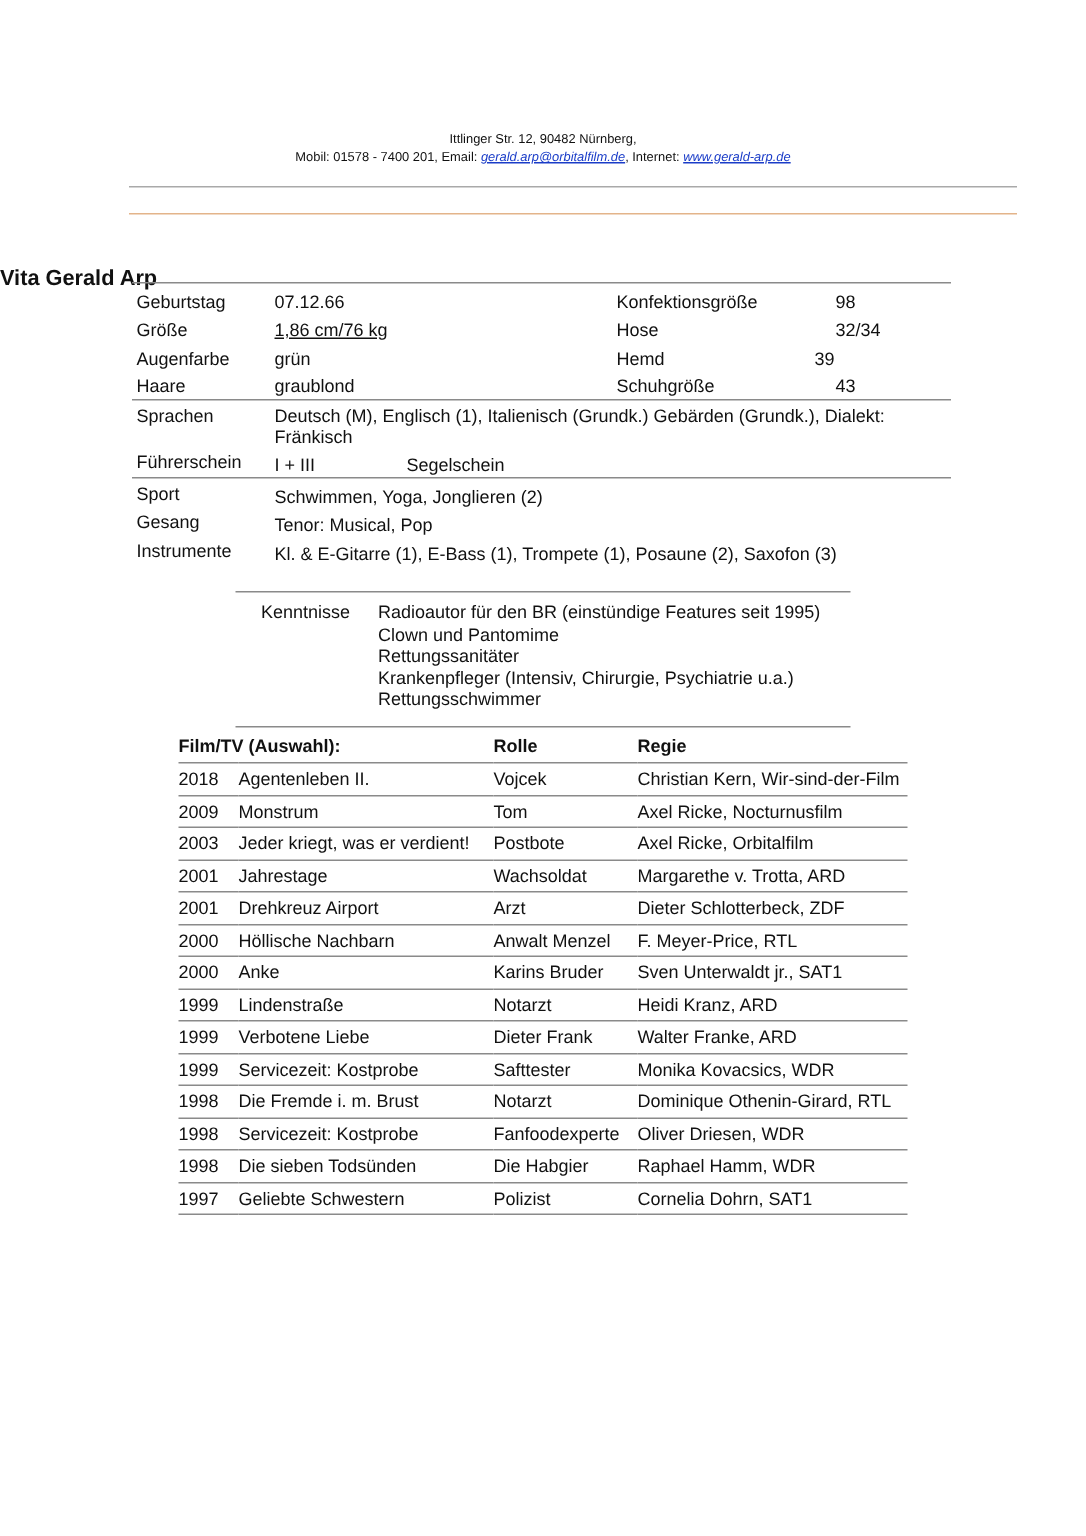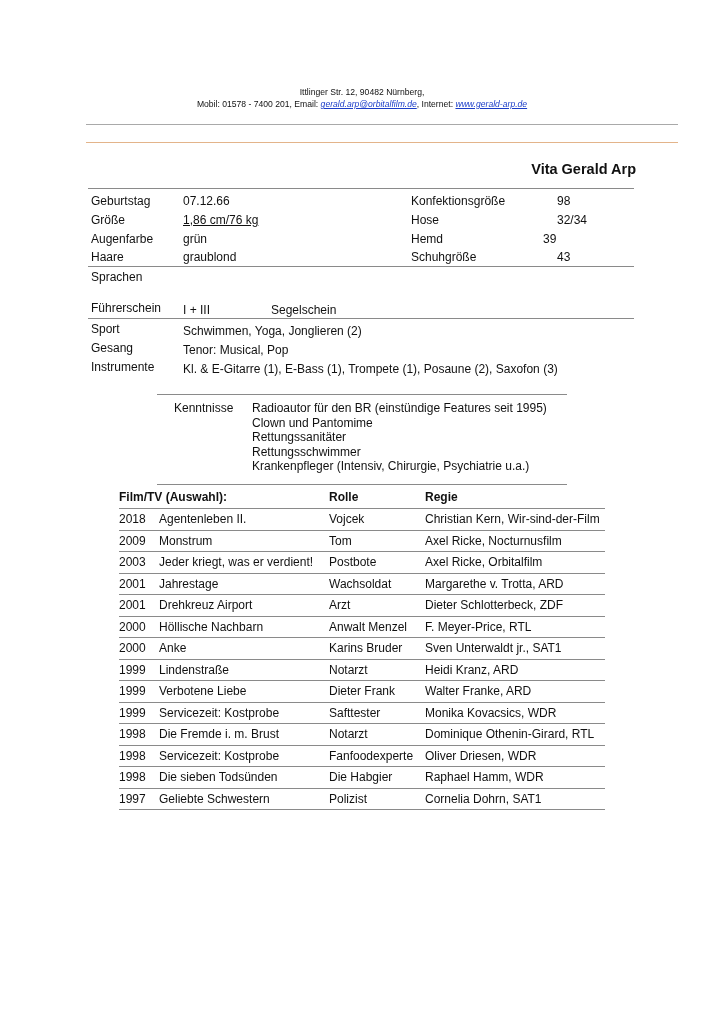--- a/index.html
+++ b/index.html
@@ -5,21 +5,21 @@
   html, body { margin:0; padding:0; background:#ffffff; }
   body { width:724px; height:1024px; position:relative; overflow:hidden;
          font-family:"Liberation Sans", sans-serif; color:#111; }
   .abs { position:absolute; }
   .contact { left:0; width:724px; text-align:center; font-size:8.6px; line-height:12px; }
   .contact a { color:#1a3cc8; text-decoration:underline;font-style:italic; }
   .rule { position:absolute; height:0; }
   .rule-gray { border-top:1.5px solid #a9a9a9; }
   .rule-orange { border-top:1.5px solid #e3b48a; }
   .rule-dark { border-top:1.5px solid #8a8a8a; }
-  .title { left:0; width:636px; text-align:right; font-weight:bold; font-size:14.5px; top:161px; }
+  .title { left:0; width:636px; text-align:left; font-weight:bold; font-size:14.5px; top:178px; }
   .row { position:absolute; font-size:12px; line-height:14px; white-space:nowrap; }
   .lbl { position:absolute; }
   .val { position:absolute; }
   .wrap { white-space:normal; }
   table.films { position:absolute; left:119px; top:486px; width:486px; border-collapse:collapse; font-size:12px; }
   table.films th { text-align:left; font-weight:bold; height:22px; padding:0 0 0 0; border-bottom:1.5px solid #8a8a8a; vertical-align:middle; }
   table.films td { height:20.5px; padding:0; border-bottom:1.5px solid #8a8a8a; vertical-align:middle; white-space:nowrap; }
   .c-year { width:40px; }
   .c-title { width:170px; }
   .c-role { width:96px; }
@@ -61,20 +61,21 @@
   <span class="lbl" style="left:0;">Haare</span>
   <span class="val" style="left:92px;">graublond</span>
   <span class="lbl" style="left:320px;">Schuhgröße</span>
   <span class="val" style="left:466px;">43</span>
 </div>
 
 <div class="rule rule-dark" style="left:88px; width:546px; top:266px;"></div>
 
 <div class="row" style="left:91px; top:270px; width:543px; height:30px;">
   <span class="lbl" style="left:0;">Sprachen</span>
+  <span class="val wrap" style="left:92px; width:430px;">Deutsch (M), Englisch (1), Italienisch (Grundk.) Gebärden (Grundk.), Dialekt: Fränkisch</span>
 </div>
 
 <div class="row" style="left:91px; top:301px; width:543px;">
   <span class="lbl" style="left:0;">Führerschein</span>
   <span class="val" style="left:92px; top:2px;">I + III</span>
   <span class="val" style="left:180px; top:2px;">Segelschein</span>
 </div>
 
 <div class="rule rule-dark" style="left:88px; width:546px; top:318px;"></div>
 
@@ -91,22 +92,22 @@
   <span class="val" style="left:92px; top:2px;">Kl. &amp; E-Gitarre (1), E-Bass (1), Trompete (1), Posaune (2), Saxofon (3)</span>
 </div>
 
 <div class="rule rule-dark" style="left:157px; width:410px; top:394px;"></div>
 <div class="row" style="left:174px; top:401px; width:400px;">
   <span class="lbl" style="left:0;">Kenntnisse</span>
   <div class="val" style="left:78px; line-height:14.5px;">
     <div>Radioautor für den BR (einstündige Features seit 1995)</div>
     <div>Clown und Pantomime</div>
     <div>Rettungssanitäter</div>
+    <div>Krankenpfleger (Intensiv, Chirurgie, Psychiatrie u.a.)</div>
     <div>Rettungsschwimmer</div>
-    <div>Krankenpfleger (Intensiv, Chirurgie, Psychiatrie u.a.)</div>
   </div>
 </div>
 <div class="rule rule-dark" style="left:157px; width:410px; top:484px;"></div>
 
 <table class="films">
   <thead>
     <tr>
       <th colspan="2">Film/TV (Auswahl):</th>
       <th>Rolle</th>
       <th>Regie</th>

